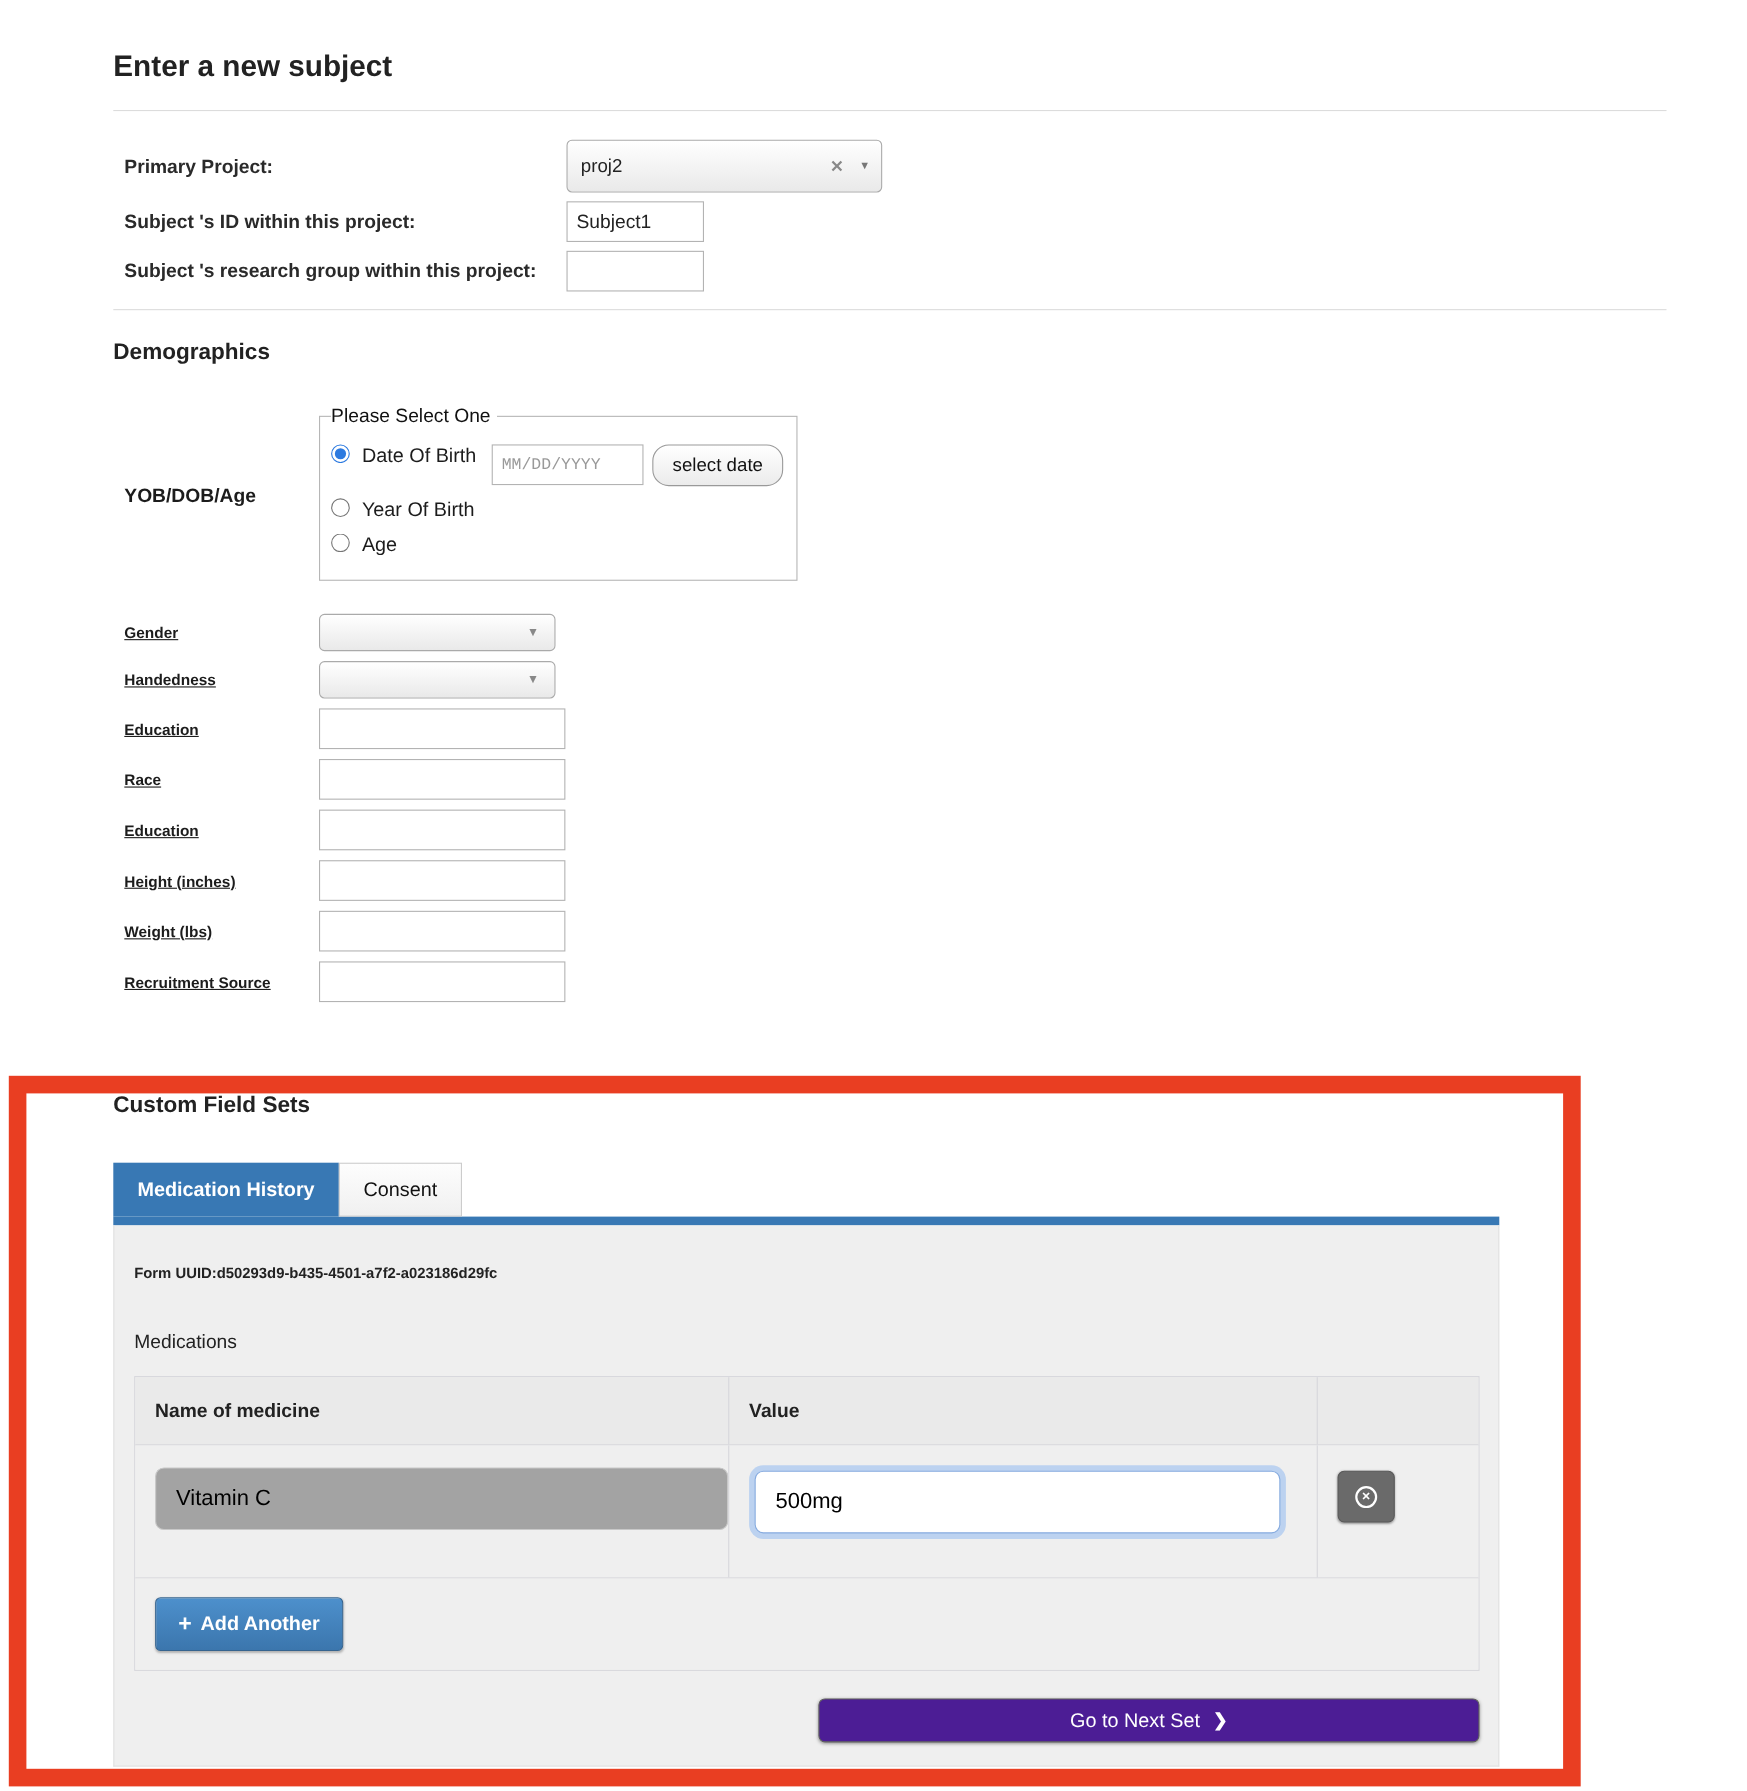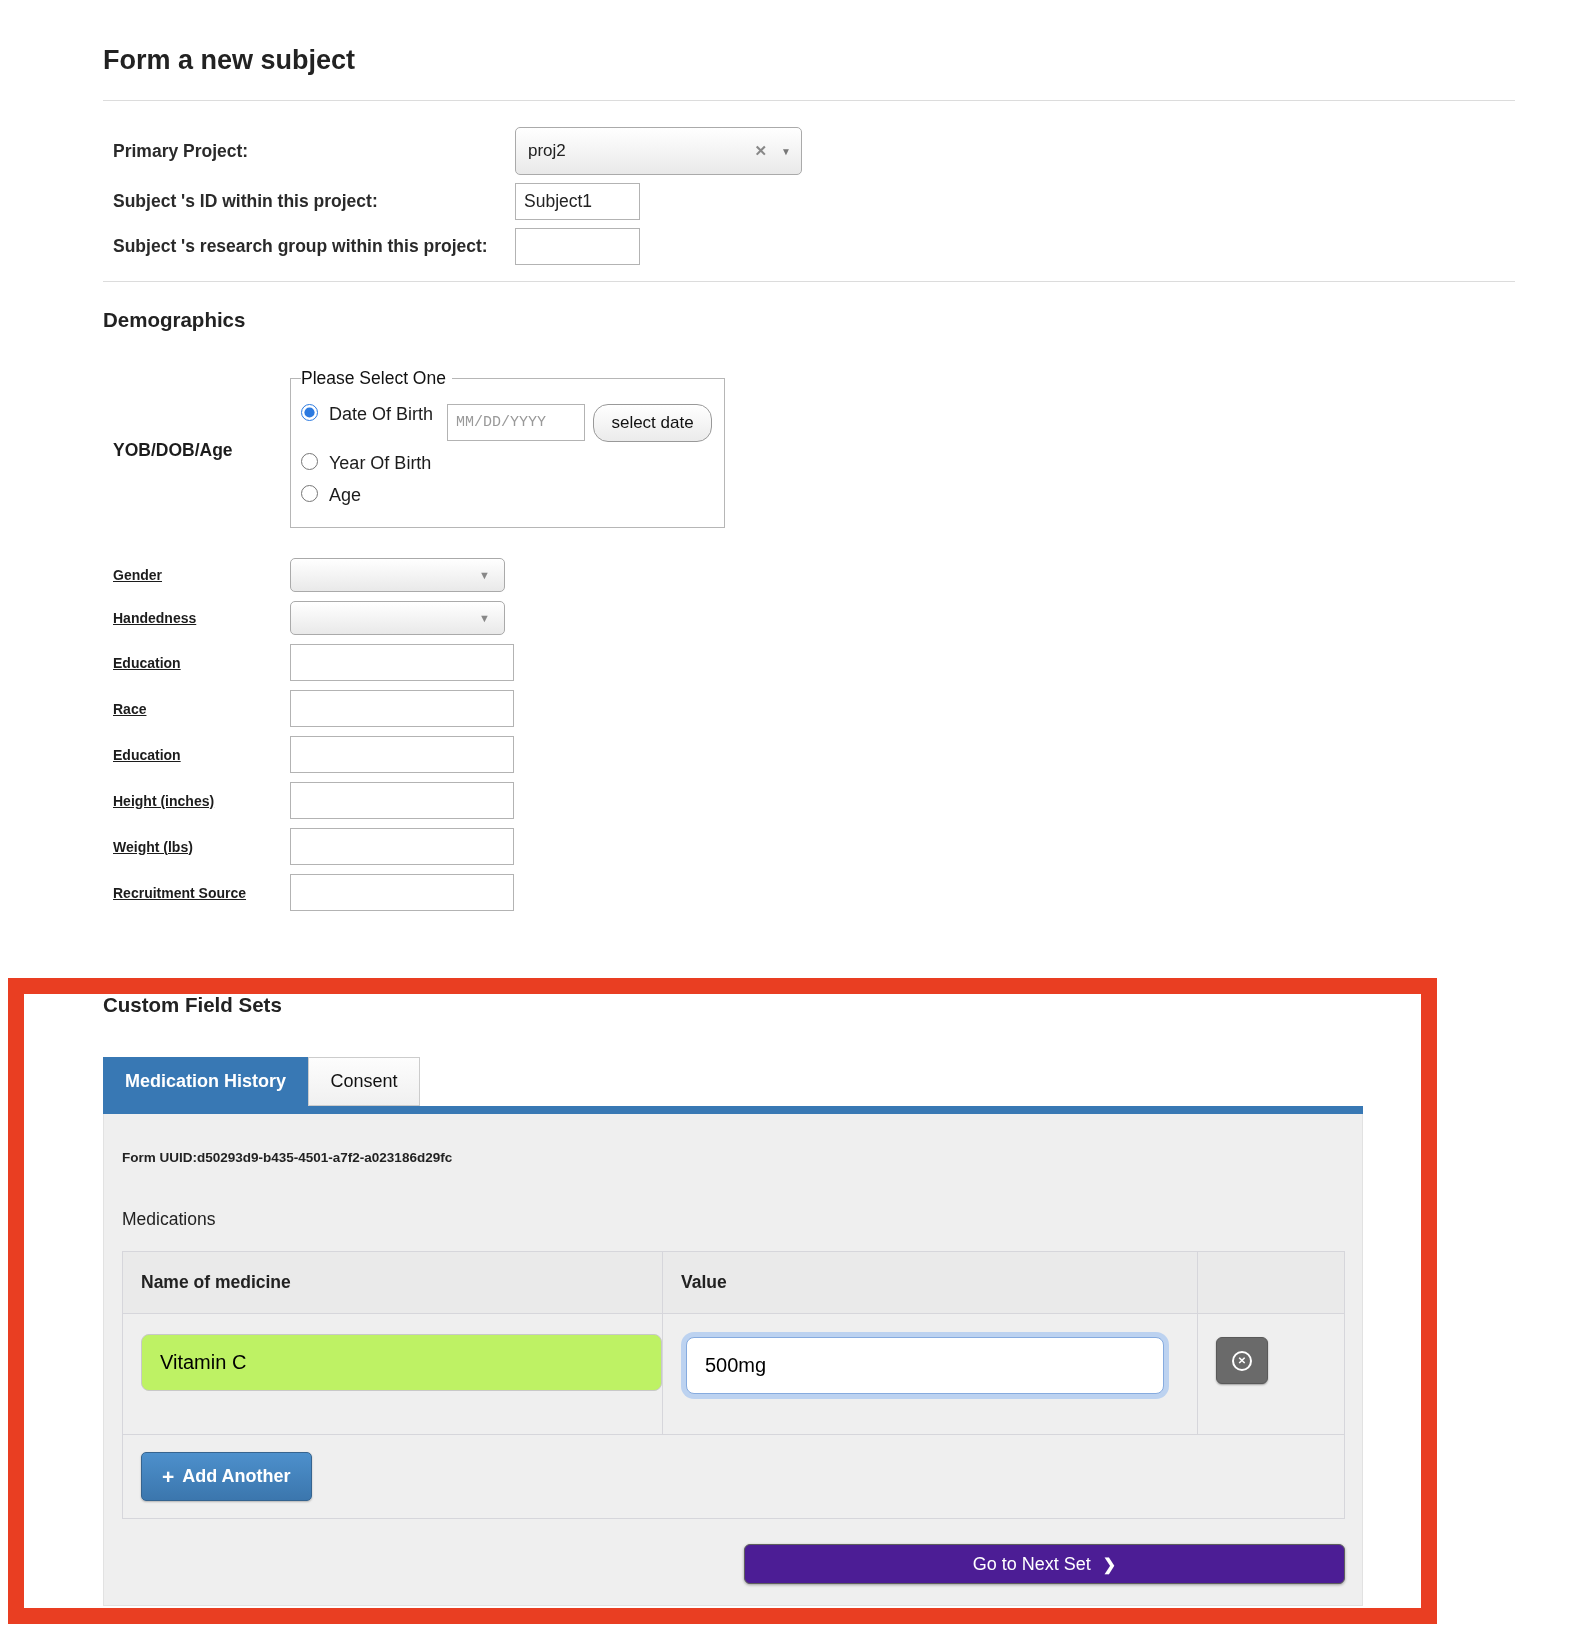--- a/index.html
+++ b/index.html
@@ -75,21 +75,21 @@
   .med-table { margin-top: 21px; width: 1223px; border: 1px solid #d6d6db; }
   .mt-header { display: flex; height: 62px; background: #eaeaea; border-bottom: 1px solid #d6d6db; }
   .mt-row { display: flex; height: 121px; border-bottom: 1px solid #d6d6db; background: #efefef; }
   .mt-footer { height: 83px; background: #efefef; display: flex; align-items: center; padding-left: 18px; }
   .col-name { width: 540px; border-right: 1px solid #d6d6db; display: flex; align-items: center; padding-left: 18px; }
   .col-value { width: 535px; border-right: 1px solid #d6d6db; display: flex; align-items: center; padding-left: 18px; }
   .col-action { flex: 1; display: flex; align-items: center; padding-left: 18px; }
   .hcell { font-weight: bold; font-size: 17.5px; color: #222; }
   .cell-pad { align-items: flex-start !important; padding-top: 20px; }
   input.med-name { width: 524px; height: 57px; border: 1px solid #c8c8c8; border-radius: 8px;
-    padding: 0 18px; font-size: 20px; font-family: "Liberation Sans", sans-serif; background: #bef264; }
+    padding: 0 18px; font-size: 20px; font-family: "Liberation Sans", sans-serif; background: #a3a3a3; }
   input.med-value { width: 478px; height: 57px; border: 1px solid #86abdf; border-radius: 8px;
     padding: 0 18px; font-size: 20px; font-family: "Liberation Sans", sans-serif; background: #fff;
     box-shadow: 0 0 0 5px #bcd2f0; outline: none; margin-left: 5px; margin-top: 3px; }
   button.del-btn { width: 52px; height: 47px; margin-top: 3px; border: 1px solid #595959; border-radius: 6px;
     background: #6a6a6a; cursor: pointer; display: flex; align-items: center; justify-content: center;
     box-shadow: 0 1px 2px rgba(0,0,0,.35); }
   .circle-x { width: 20px; height: 20px; border: 2px solid #fff; border-radius: 50%;
     color: #fff; font-size: 10px; font-weight: bold; display: flex; align-items: center; justify-content: center; }
   button.add-btn { height: 49px; padding: 0 20px; border: 1px solid #36648f; border-radius: 5px;
     background: linear-gradient(#4d90cc, #3b76ad); color: #fff; font-size: 18px; font-weight: bold;
@@ -101,21 +101,21 @@
     border: 1px solid #5e5e5e; border-radius: 6px; color: #fff; font-size: 18px;
     font-family: "Liberation Sans", sans-serif; display: flex; align-items: center; justify-content: center;
     gap: 12px; cursor: pointer; box-shadow: 0 1px 3px rgba(0,0,0,.35); }
   .chev { font-size: 16px; font-weight: bold; }
 </style>
 </head>
 <body>
 
 <div class="content">
 
-  <h1 class="page-title">Form a new subject</h1>
+  <h1 class="page-title">Enter a new subject</h1>
   <hr class="rule">
 
   <div class="top-form">
     <div class="frow">
       <div class="frow-label">Primary Project:</div>
       <div class="select2">
         <span class="sel-value">proj2</span>
         <span class="clear-x">✕</span>
         <span class="arrow">▼</span>
       </div>

